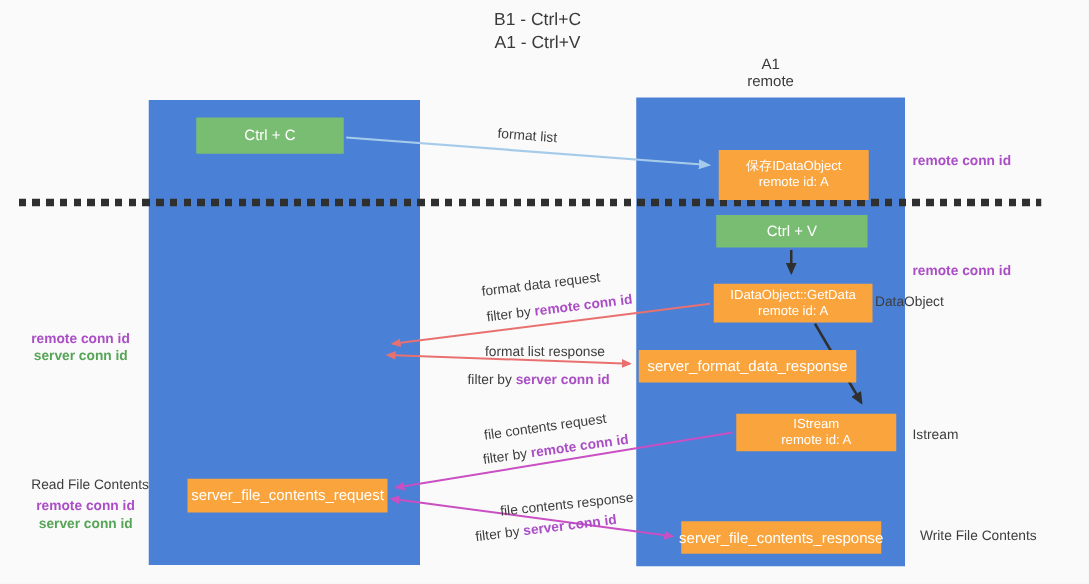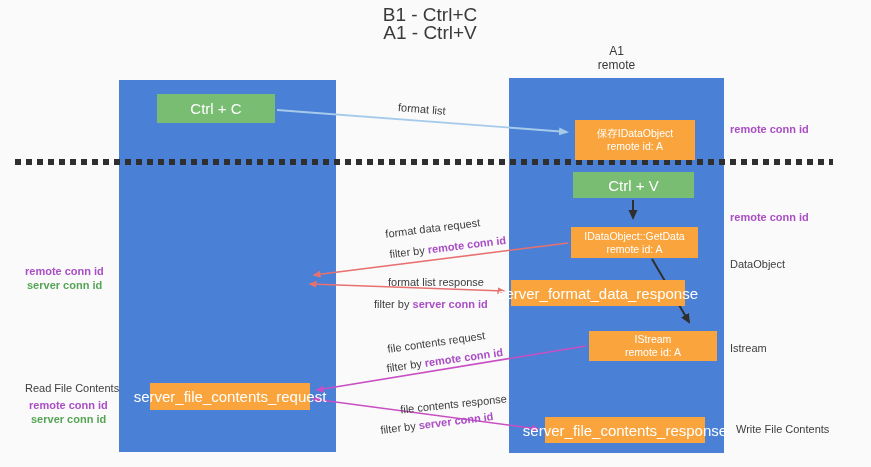--- a/index.html
+++ b/index.html
@@ -3,31 +3,31 @@
 <meta charset="utf-8">
 <style>
   * { margin:0; padding:0; box-sizing:border-box; }
   body { background:#e8e8e8; font-family:"Liberation Sans", sans-serif; }
   .canvas {
     position:relative; width:871px; height:467px;
     background:var(--background,#fafafa); overflow:hidden;
     font-family:"Liberation Sans", sans-serif; color:var(--text_dark,#3d3d3d);
   }
   .title { position:absolute; left:330px; top:6px; width:200px; text-align:center;
-           font-size:19px; line-height:18px; color:#3a3a3a; }
+           font-size:14px; line-height:18px; color:#3a3a3a; }
   .lane-header { position:absolute; text-align:center; font-size:12px; line-height:14px; color:#3a3a3a; }
   .lane-header.left  { left:119px; top:46px; width:217px; }
   .lane-header.right { left:509px; top:44px; width:215px; }
   .lane { position:absolute; background:var(--lane_blue,#4a80d6); }
   .lane.left  { left:119px; top:80px; width:217px; height:372px; }
   .lane.right { left:509px; top:78px; width:215px; height:375px; }
   .divider { position:absolute; left:15px; top:159px; width:818px; height:6px;
              background:repeating-linear-gradient(90deg, var(--arrow_black,#2f2f2f) 0 6px, transparent 6px 11px); }
   .node { position:absolute; display:flex; flex-direction:column; align-items:center; justify-content:center;
-          color:#fff; font-size:15px; line-height:13px; text-align:center; }
+          color:#fff; font-size:12px; line-height:13px; text-align:center; }
   .node.green  { background:var(--box_green,#79bd72); }
   .node.orange { background:var(--box_orange,#f9a43d); }
   .n-ctrl-c   { left:157px; top:94px;  width:118px; height:29px; }
   .n-save-ido { left:575px; top:120px; width:120px; height:40px; font-size:10.5px; }
   .n-ctrl-v   { left:573px; top:172px; width:121px; height:26px; }
   .n-getdata  { left:571px; top:227px; width:127px; height:31px; font-size:10.5px; }
   .n-fmt-req  { left:152px; top:267px; width:155px; height:28px; }
   .n-fmt-resp { left:511px; top:280px; width:174px; height:26px; }
   .n-istream  { left:589px; top:331px; width:128px; height:30px; font-size:10.5px; }
   .n-file-req { left:150px; top:383px; width:160px; height:27px; }
@@ -118,21 +118,21 @@
   </div>
   <div class="node orange n-file-req">
     <span>server_file_contents_request</span>
   </div>
   <div class="node orange n-file-resp">
     <span>server_file_contents_response</span>
   </div>
 
   <div class="side-label purple" style="left:730px; top:123px;">remote conn id</div>
   <div class="side-label purple" style="left:730px; top:211px;">remote conn id</div>
-  <div class="side-label plain" style="left:730px; top:236px;margin-top:22px;">DataObject</div>
+  <div class="side-label plain" style="left:700px; top:236px;">DataObject</div>
   <div class="side-label plain" style="left:730px; top:342px;">Istream</div>
   <div class="side-label plain" style="left:736px; top:423px;">Write File Contents</div>
 
   <div class="side-label purple" style="left:25px; top:265px;">remote conn id</div>
   <div class="side-label green-t" style="left:27px; top:279px;">server conn id</div>
   <div class="side-label plain" style="left:25px; top:382px;">Read File Contents</div>
   <div class="side-label purple" style="left:29px; top:399px;">remote conn id</div>
   <div class="side-label green-t" style="left:31px; top:413px;">server conn id</div>
 
   <div class="flow-label rot-p4" style="left:398px; top:103px;">format list</div>

